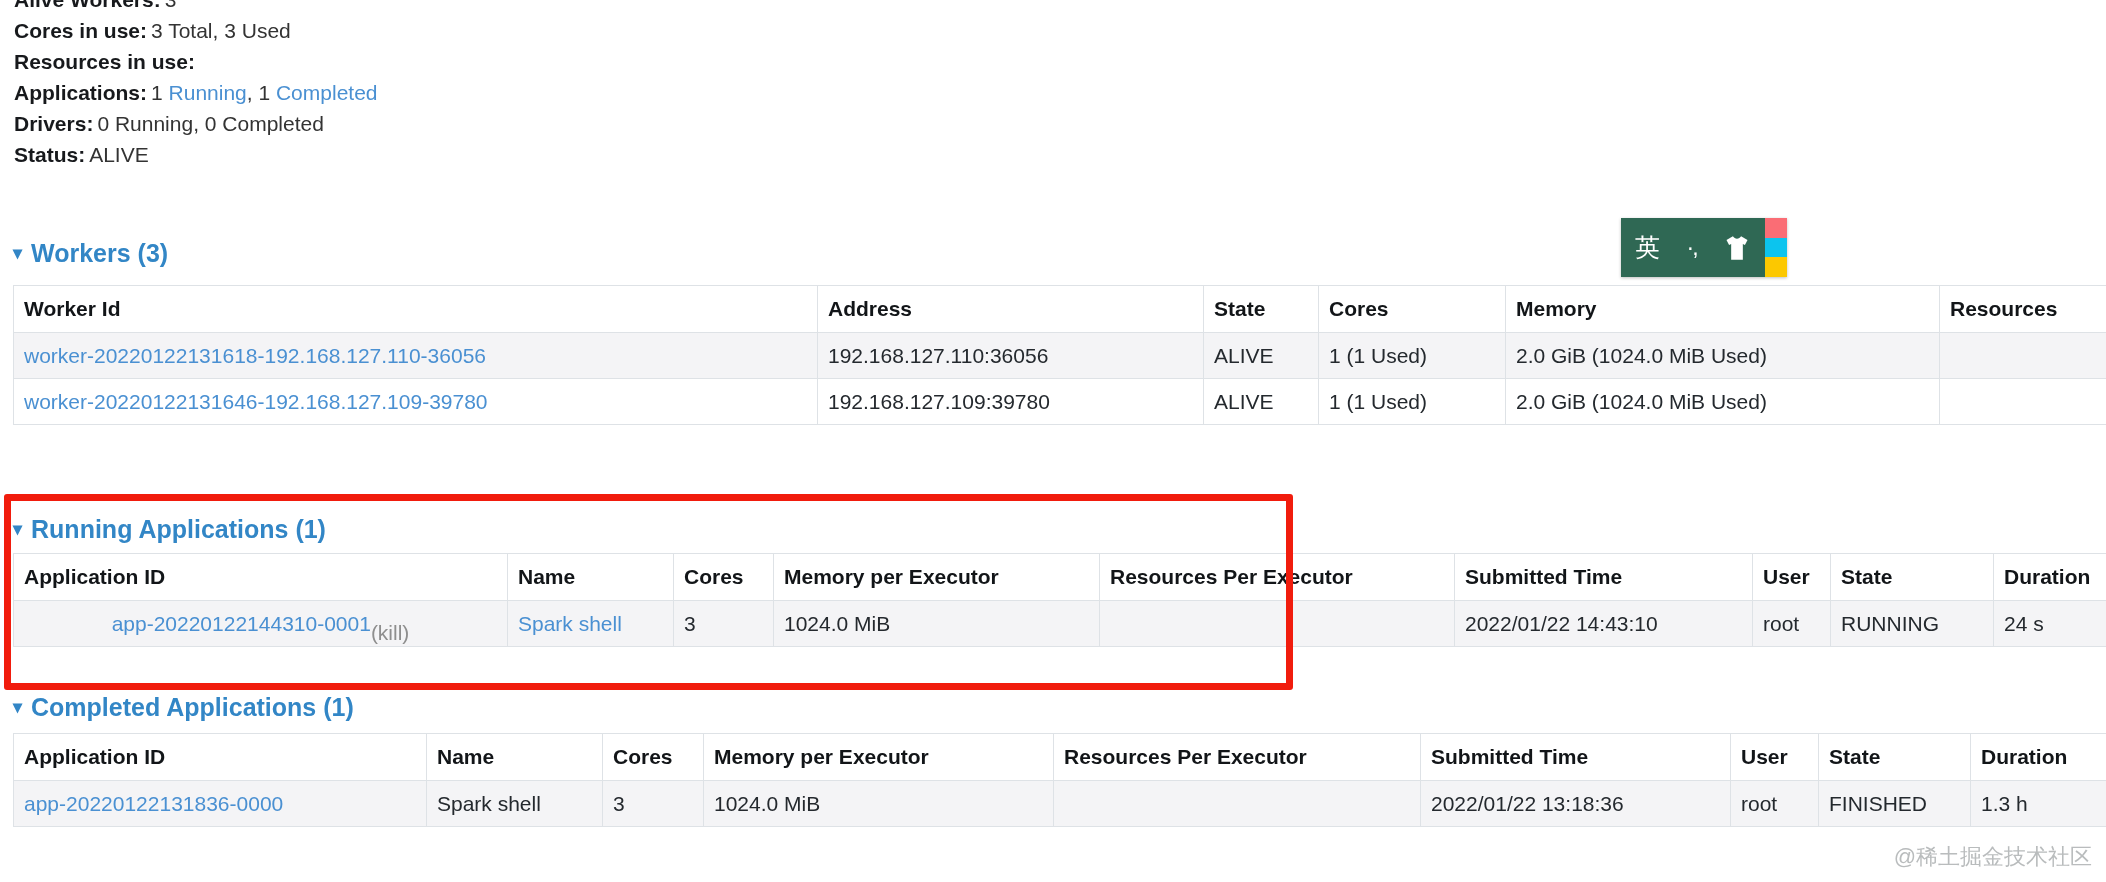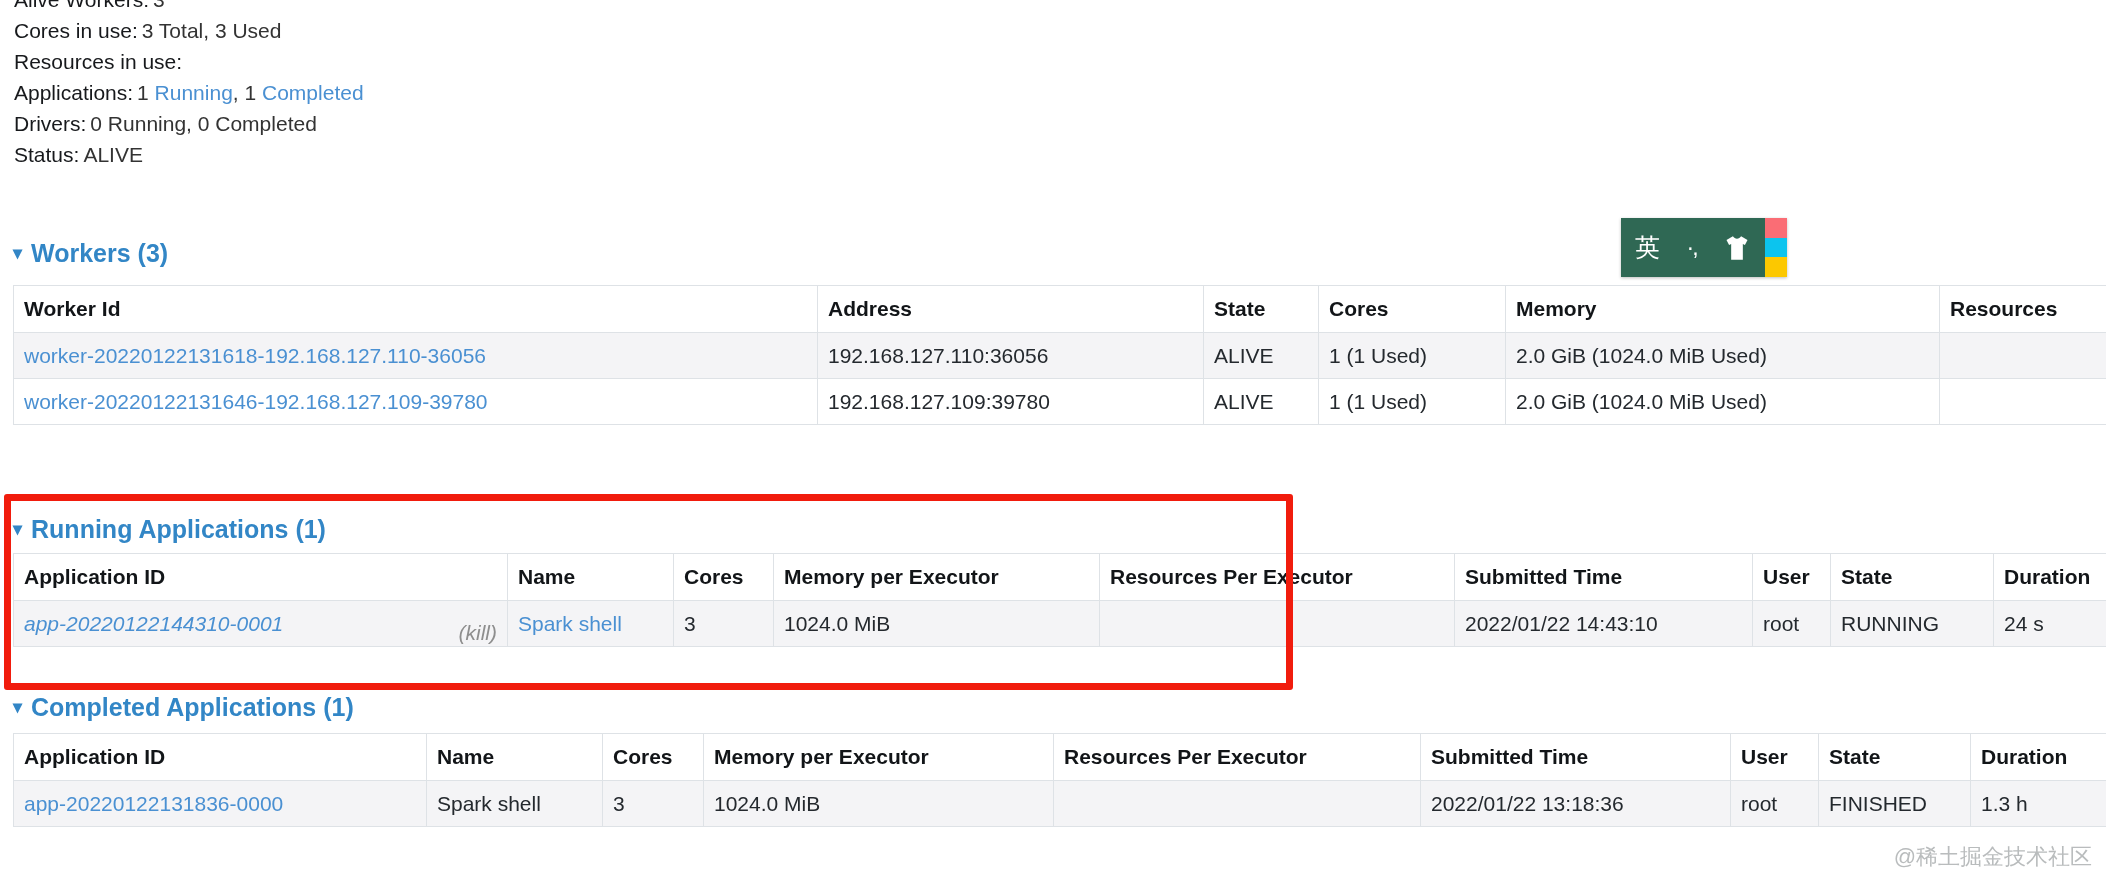--- a/index.html
+++ b/index.html
@@ -5,35 +5,35 @@
   html,body{margin:0;padding:0;}
   body{
     width:2106px;height:882px;position:relative;overflow:hidden;
     background:#ffffff;color:#24292e;
     font-family:"Liberation Sans", sans-serif;
   }
   a{color:#4a90d2;text-decoration:none;}
   
   .summary{position:absolute;left:14px;top:-16px;list-style:none;margin:0;padding:0;
     font-size:21px;line-height:31px;color:#333;}
-  .summary b{color:#17191c;font-weight:400;margin-right:4px;}
+  .summary b{color:#17191c;font-weight:700;margin-right:4px;}
   
   .section-heading{position:absolute;left:13px;height:27px;line-height:27px;
     font-size:25px;font-weight:700;color:#3286c6;cursor:pointer;white-space:nowrap;}
   .section-heading .arrow{font-size:18px;margin-right:9px;vertical-align:3px;}
   
   table.tbl{position:absolute;left:13px;width:2093px;border-collapse:collapse;
     table-layout:fixed;background:#fff;font-size:21px;}
   .tbl th,.tbl td{border:1px solid #dee2e6;padding:0 10px;height:45px;
     text-align:left;vertical-align:middle;white-space:nowrap;overflow:hidden;}
   .tbl th{font-weight:700;color:#121518;height:46px;}
   .tbl td{color:#24292e;}
   .tbl tr.stripe td{background:#f4f4f6;}
   .tbl th:last-child,.tbl td:last-child{border-right:none;}
-  .cellflex{display:flex;justify-content:space-between;align-items:center;font-style:italic;}
+  .cellflex{display:flex;justify-content:center;align-items:center;}
   .kill{color:#8e8e8e;margin-top:19px;}
   
   .red-box{position:absolute;left:4px;top:494px;width:1289px;height:196px;
     border:7px solid #f11c0d;border-radius:3px;box-sizing:border-box;
     pointer-events:none;z-index:10;}
   
   .badge{position:absolute;left:1621px;top:218px;width:166px;height:59px;
     display:flex;cursor:pointer;box-shadow:0 1px 3px rgba(0,0,0,.25);}
   .badge-main{flex:1;background:#2f6854;display:flex;align-items:center;
     justify-content:space-between;padding:0 14px;}

